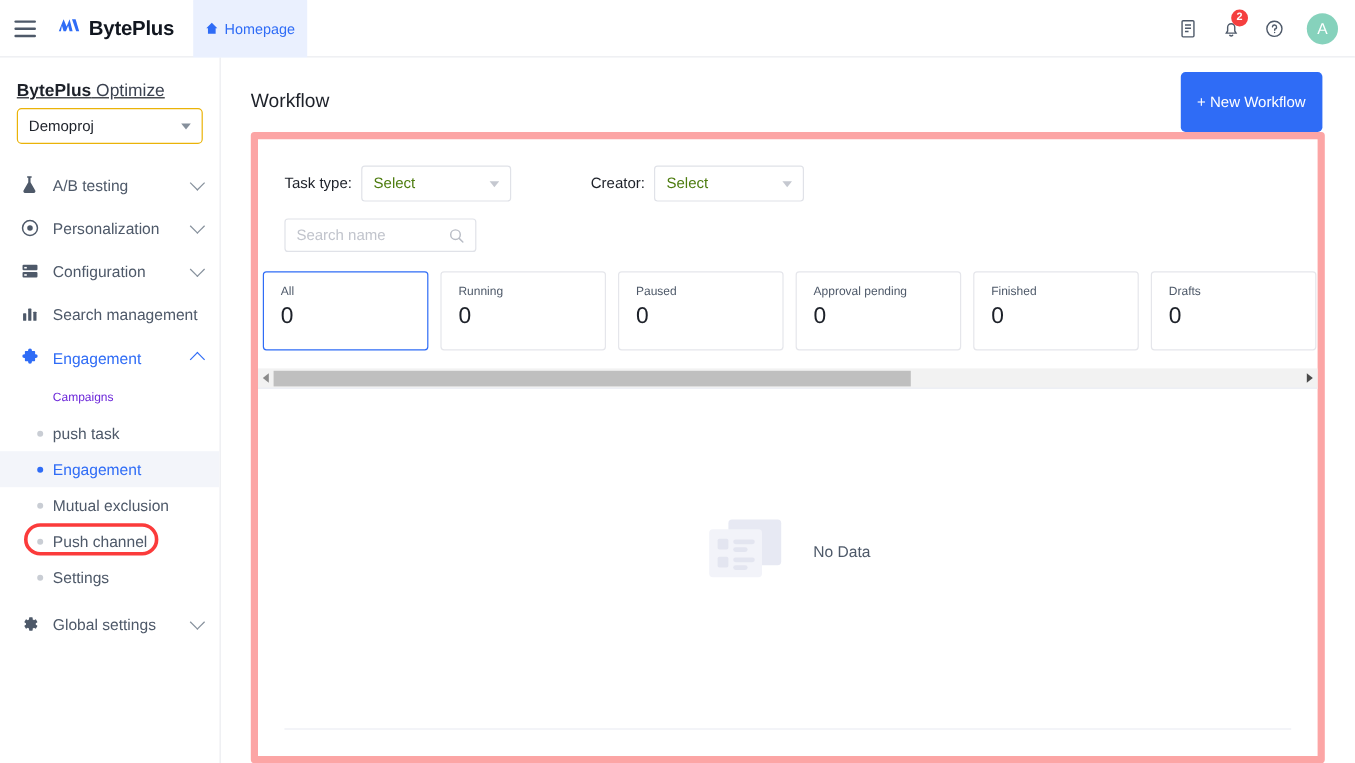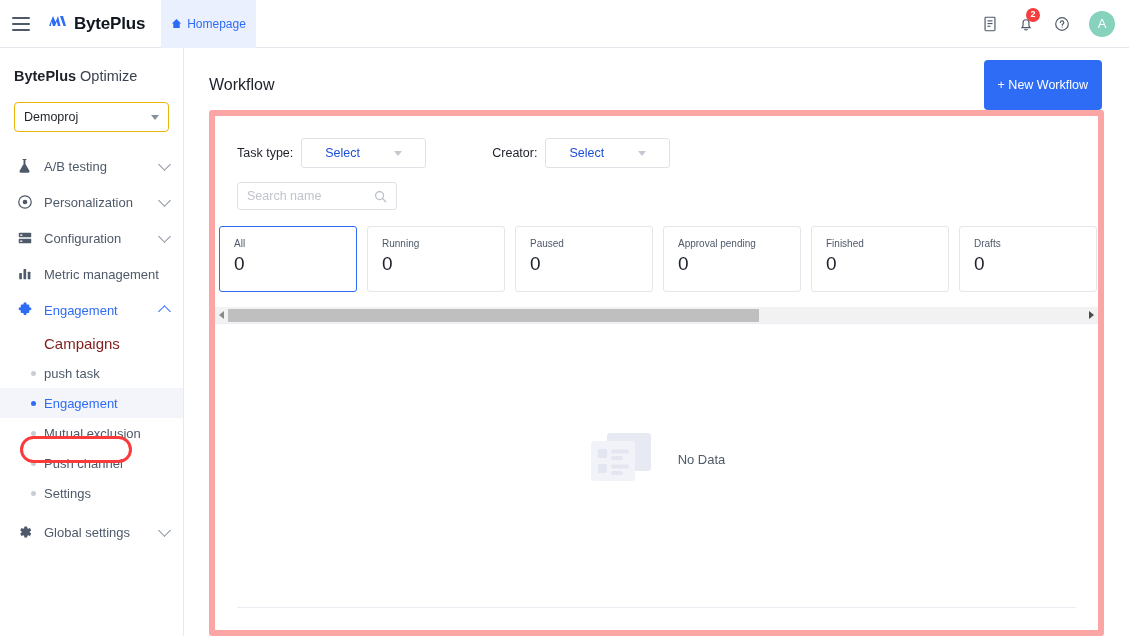--- a/index.html
+++ b/index.html
@@ -58,21 +58,21 @@
     display: flex; align-items: center; justify-content: center;
     font-size: 13px; cursor: pointer;
   }
 
   
   .sidebar {
     position: absolute; top: 48px; left: 0; width: 184px; height: 588px;
     background: #ffffff; border-right: 1px solid #e8e9ee;
     padding-top: 20px;
   }
-  .side-title { font-size: 14.5px; padding: 0 14px; margin-bottom: 18px; color: #1d2129; }
+  .side-title { font-size: 14.5px; padding: 0 14px; margin-bottom: 6px; color: #1d2129; text-decoration: underline; }
   .side-title b { font-weight: 700; }
   .side-title span { font-weight: 400; color: #3b4250; }
   .proj-select {
     margin: 0 14px 16px 14px; height: 30px;
     border: 1px solid #eab308; border-radius: 4px;
     display: flex; align-items: center; padding: 0 9px;
     font-size: 12.5px; color: #1d2129; cursor: pointer; background: #fff;
   }
   .proj-select .caret { margin-left: auto; }
   .caret {
@@ -90,21 +90,21 @@
     padding: 0 14px 0 16px; font-size: 13px; color: #4e5969; cursor: pointer;
     position: relative;
   }
   .nav-item .nav-ic { width: 17px; height: 17px; margin-right: 11px; display:flex; align-items:center; justify-content:center; color:#4e5969; }
   .nav-item .nav-ic svg { display:block; }
   .nav-item .nav-label { white-space: nowrap; }
   .nav-item .nav-arrow { margin-left: auto; }
   .nav-item.active { color: #2f6cf6; }
   .nav-item.active .nav-ic { color: #2f6cf6; }
 
-  .sub-head { font-size: 15px; color: #7f1d1d; padding: 0 14px 0 44px; height: 30px; display: flex; align-items: center; }
+  .sub-head { font-size: 10px; color: #6d28d9; padding: 0 14px 0 44px; height: 30px; display: flex; align-items: center; }
   .sub-item {
     display: flex; align-items: center; height: 30px;
     padding-left: 44px; font-size: 13px; color: #4e5969; cursor: pointer; position: relative;
   }
   .sub-item .dot {
     width: 5px; height: 5px; border-radius: 50%;
     background: #c9cdd4; position: absolute; left: 31px;
   }
   .sub-item.selected { background: #f3f5fa; color: #2f6cf6; }
   .sub-item.selected .dot { background: #2f6cf6; }
@@ -138,22 +138,22 @@
     border: 6px solid #fca5a5; border-radius: 3px;
     height: 526px; background: #fff; position: relative;
     overflow: hidden;
   }
   .filters { padding: 22px 0 0 22px; }
   .filter-row { display: flex; align-items: center; margin-bottom: 14px; }
   .flabel { font-size: 12.5px; color: #1d2129; margin-right: 8px; }
   .select-box {
     width: 125px; height: 30px;
     border: 1px solid #e0e2e8; border-radius: 3px;
-    display: flex; align-items: center; padding: 0 23px;
-    font-size: 12.5px; color: #1d4ed8; background: #fff; cursor: pointer; justify-content: space-between;
+    display: flex; align-items: center; padding: 0 9px;
+    font-size: 12.5px; color: #4d7c0f; background: #fff; cursor: pointer; justify-content: space-between;
   }
   .select-box .caret { margin-left: auto; border-top-color: #c5c8d0; }
   .gap { width: 66px; }
   .search-box {
     width: 160px; height: 28px;
     border: 1px solid #e0e2e8; border-radius: 3px;
     display: flex; align-items: center; padding: 0 9px;
     font-size: 12.5px; color: #c1c4cc; background: #fff;
   }
   .search-box input {
@@ -333,21 +333,21 @@
   </div>
 
   <div class="nav-item">
     <span class="nav-ic">
       <svg width="16" height="16" viewBox="0 0 18 18" fill="#4e5969">
           <rect x="2.5" y="8" width="3" height="7" rx="0.6"></rect>
           <rect x="7.3" y="3.5" width="3" height="11.5" rx="0.6"></rect>
           <rect x="12.1" y="6.5" width="3" height="8.5" rx="0.6"></rect>
         </svg>
     </span>
-    <span class="nav-label">Metric management</span>
+    <span class="nav-label">Search management</span>
   </div>
 
   <div class="nav-item active">
     <span class="nav-ic">
       <svg width="16" height="16" viewBox="0 0 18 18" fill="#2f6cf6">
           <path d="M7.2 2.2a1.8 1.8 0 0 1 3.6 0v.6h2.1c.5 0 .9.4.9.9v2.1h.6a1.8 1.8 0 0 1 0 3.6h-.6v2.1c0 .5-.4.9-.9.9h-2.1v.6a1.8 1.8 0 0 1-3.6 0v-.6H5.1c-.5 0-.9-.4-.9-.9V9.4h-.6a1.8 1.8 0 0 1 0-3.6h.6V3.7c0-.5.4-.9.9-.9h2.1z"></path>
         </svg>
     </span>
     <span class="nav-label">Engagement</span>
     <span class="nav-arrow chev up"></span>

